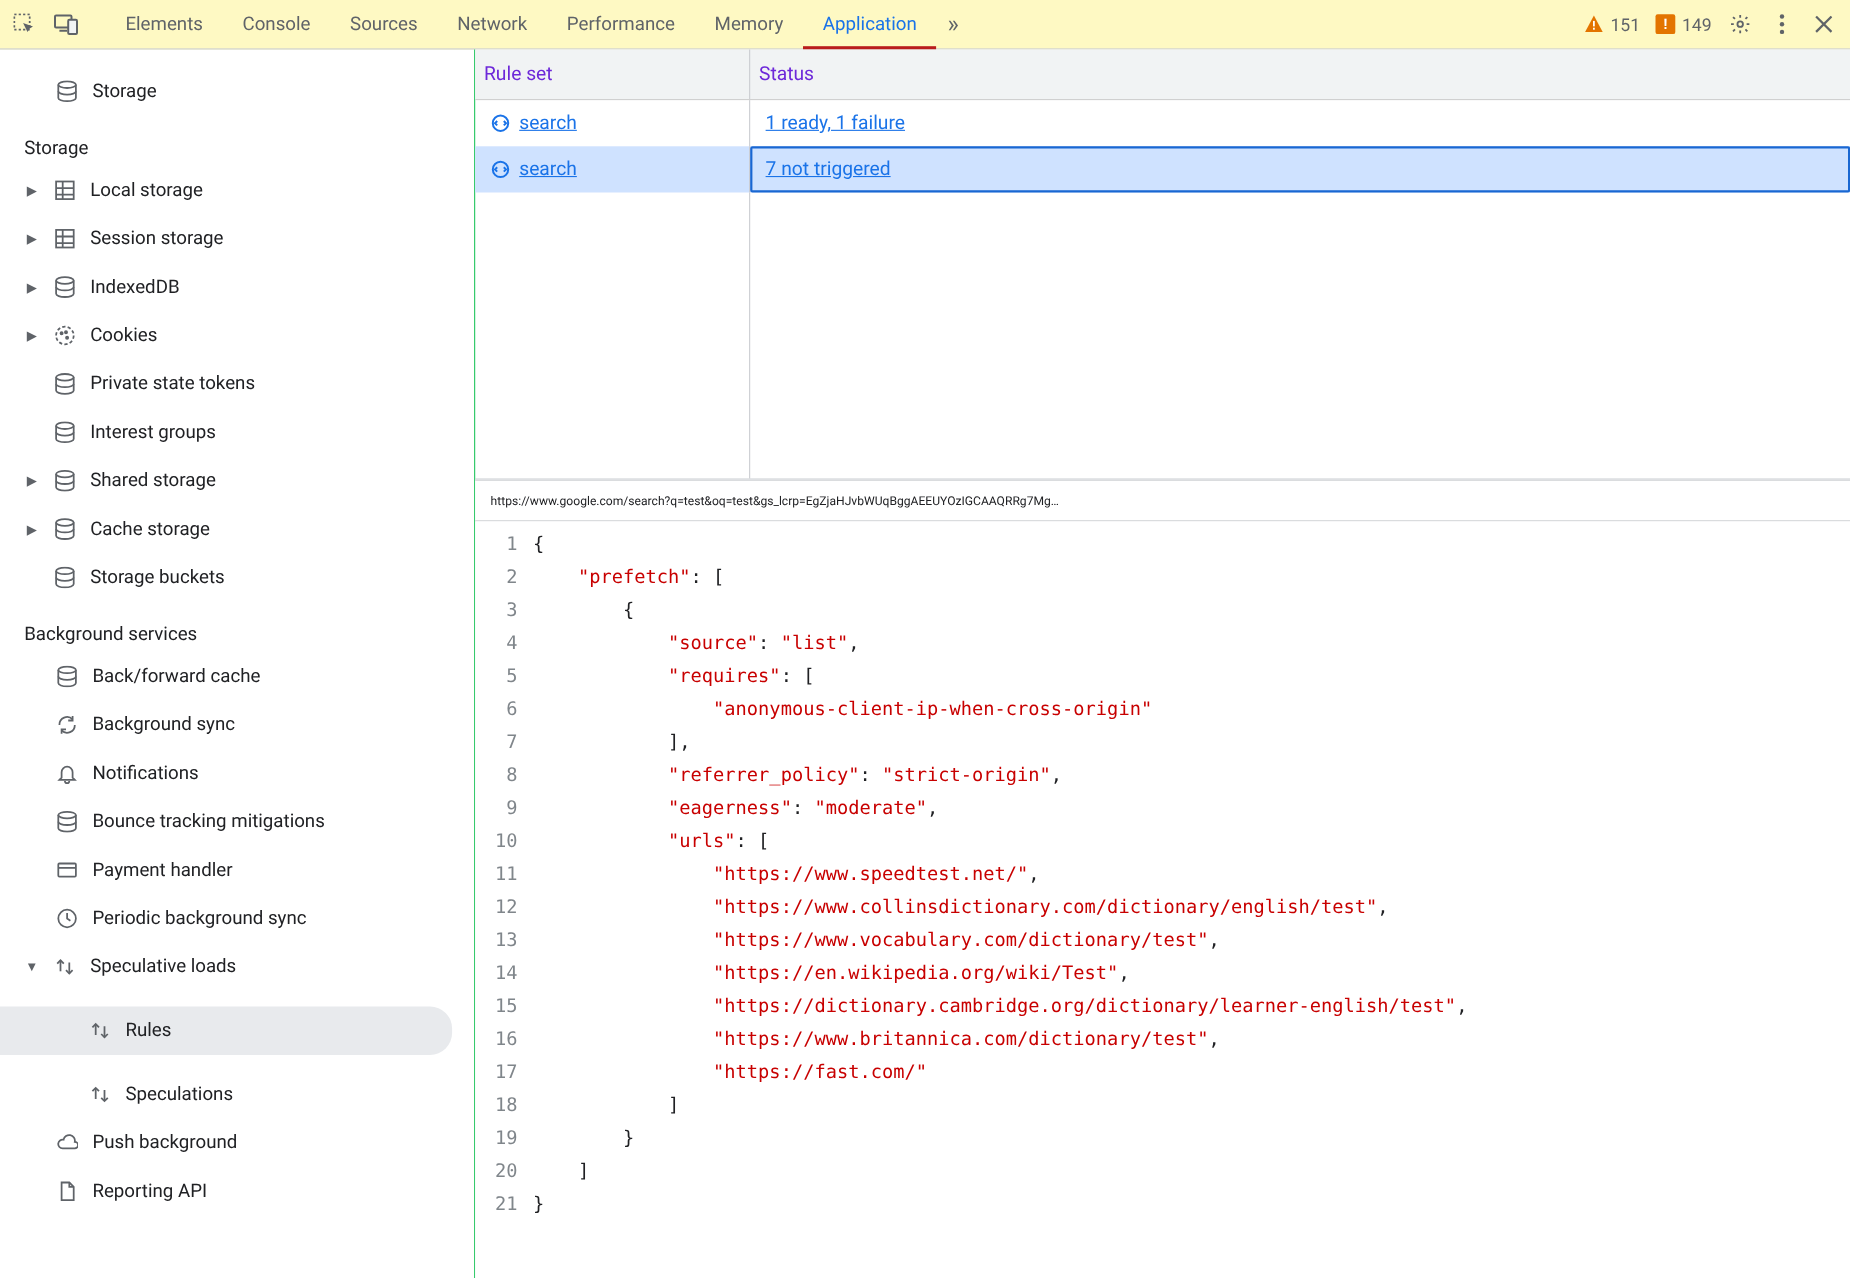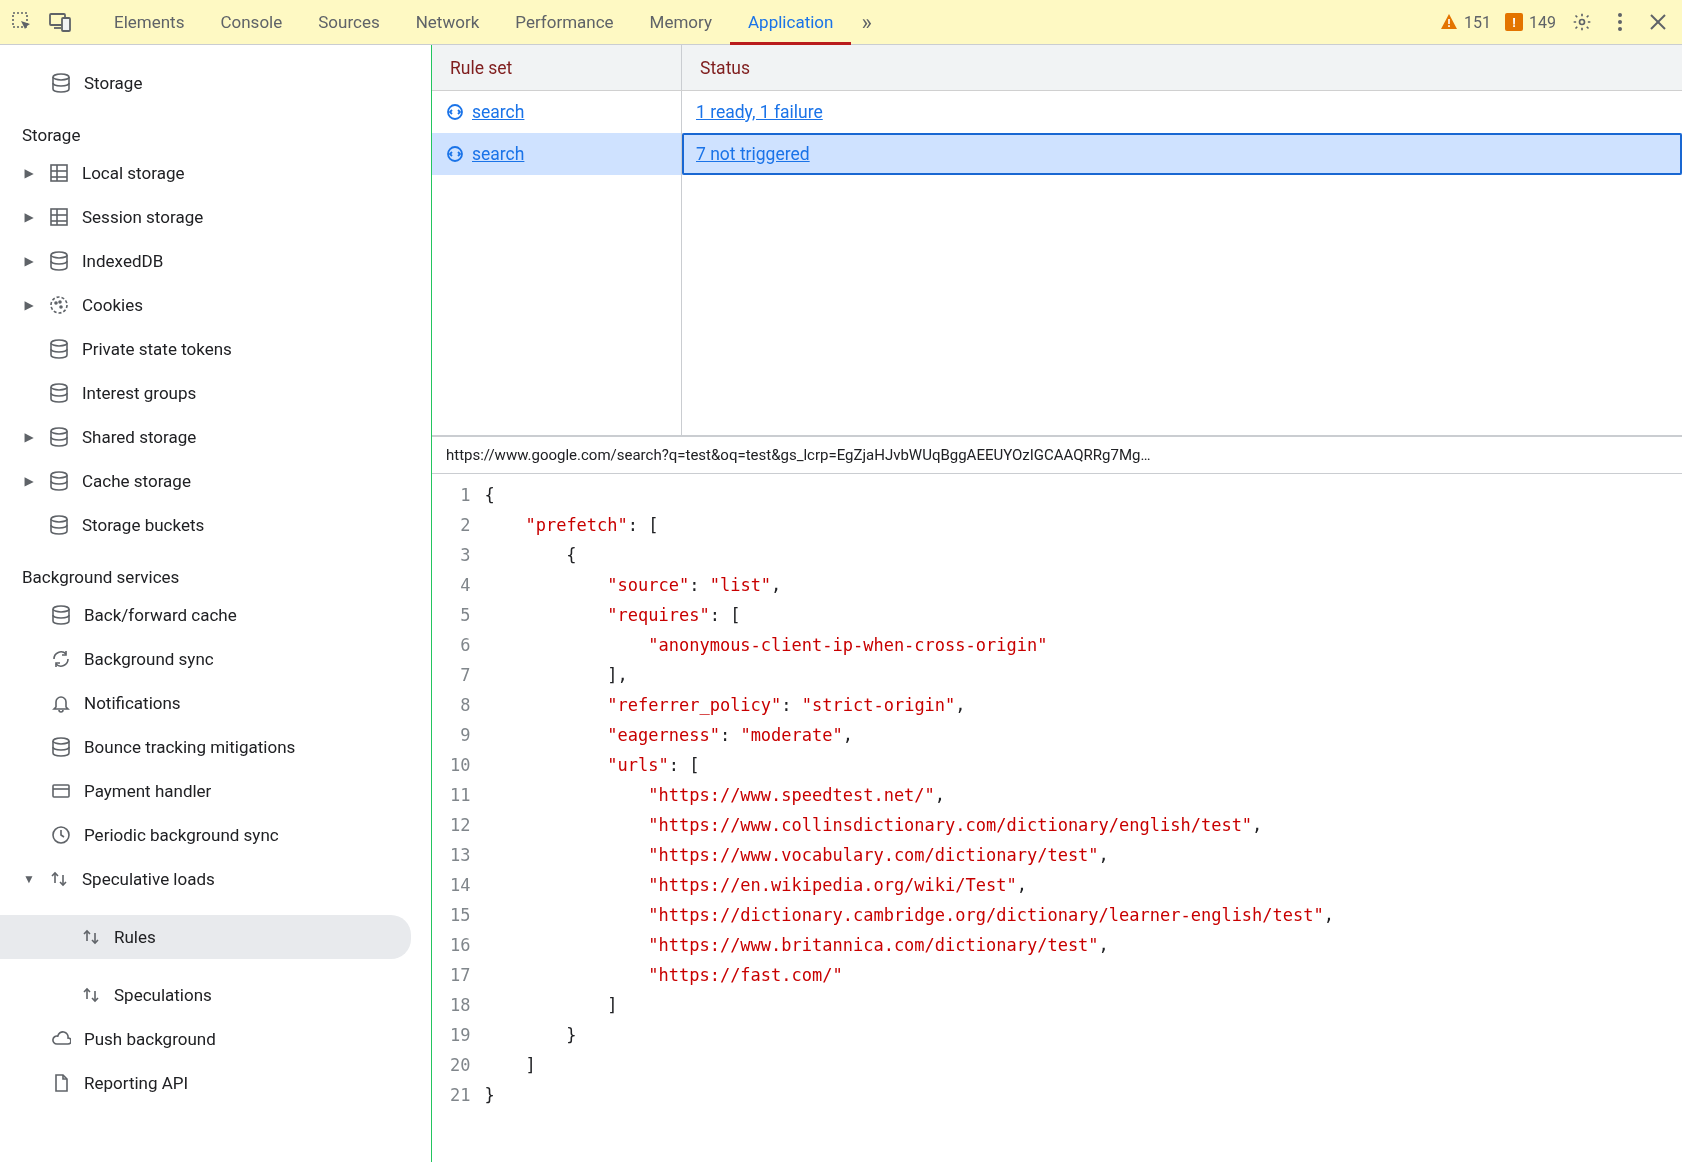--- a/index.html
+++ b/index.html
@@ -74,21 +74,21 @@
   .table {
     border-bottom: 1px solid #cacdd1;
     font-size: 17.5px;
   }
   .thead {
     display:flex;
     height: 46px;
     background:#f1f3f4;
     border-bottom: 1px solid #d0d0d0;
   }
-  .th { display:flex; align-items:center; padding: 0 18px; color:#7f1d1d; font-size:17.5px;}
+  .th { display:flex; align-items:center; padding: 0 8px; color:#6d28d9; font-size:17.5px;}
   .col-rule { width: 250px; border-right: 1px solid #cacdd1; }
   .col-status { flex:1; }
   .trow {
     display:flex;
     height: 42px;
     align-items:stretch;
   }
   .td { display:flex; align-items:center; padding: 0 14px; }
   .td.col-rule { gap: 8px; }
   .link { color:#1a73e8; text-decoration: underline; cursor:pointer;}
@@ -110,21 +110,21 @@
     height:100%;
   }
 
   
   .urlbar {
     border-top: 1px solid #cacdd1;
     border-bottom: 1px solid #cacdd1;
     height: 38px;
     display:flex; align-items:center;
     padding: 0 14px;
-    font-size: 15px;
+    font-size: 11px;
     color:#202124;
     white-space: nowrap;
     overflow:hidden;
     text-overflow: ellipsis;
     background:#fff;
   }
 
   
   .code {
     flex:1;

